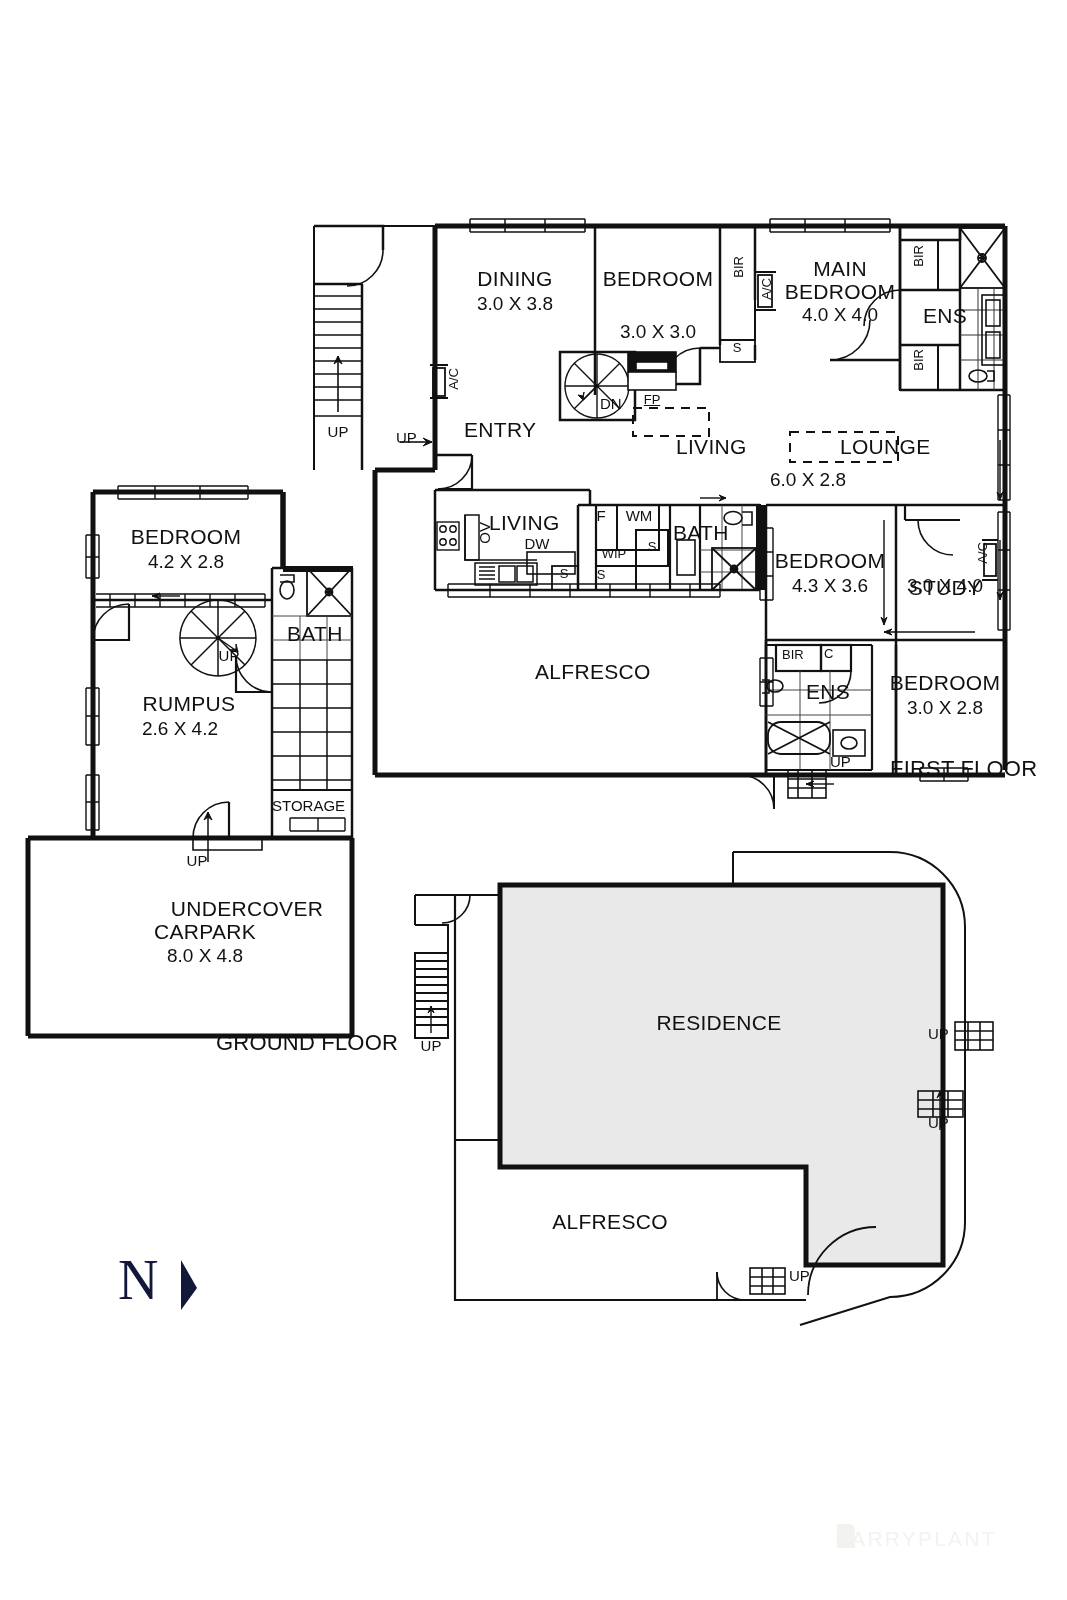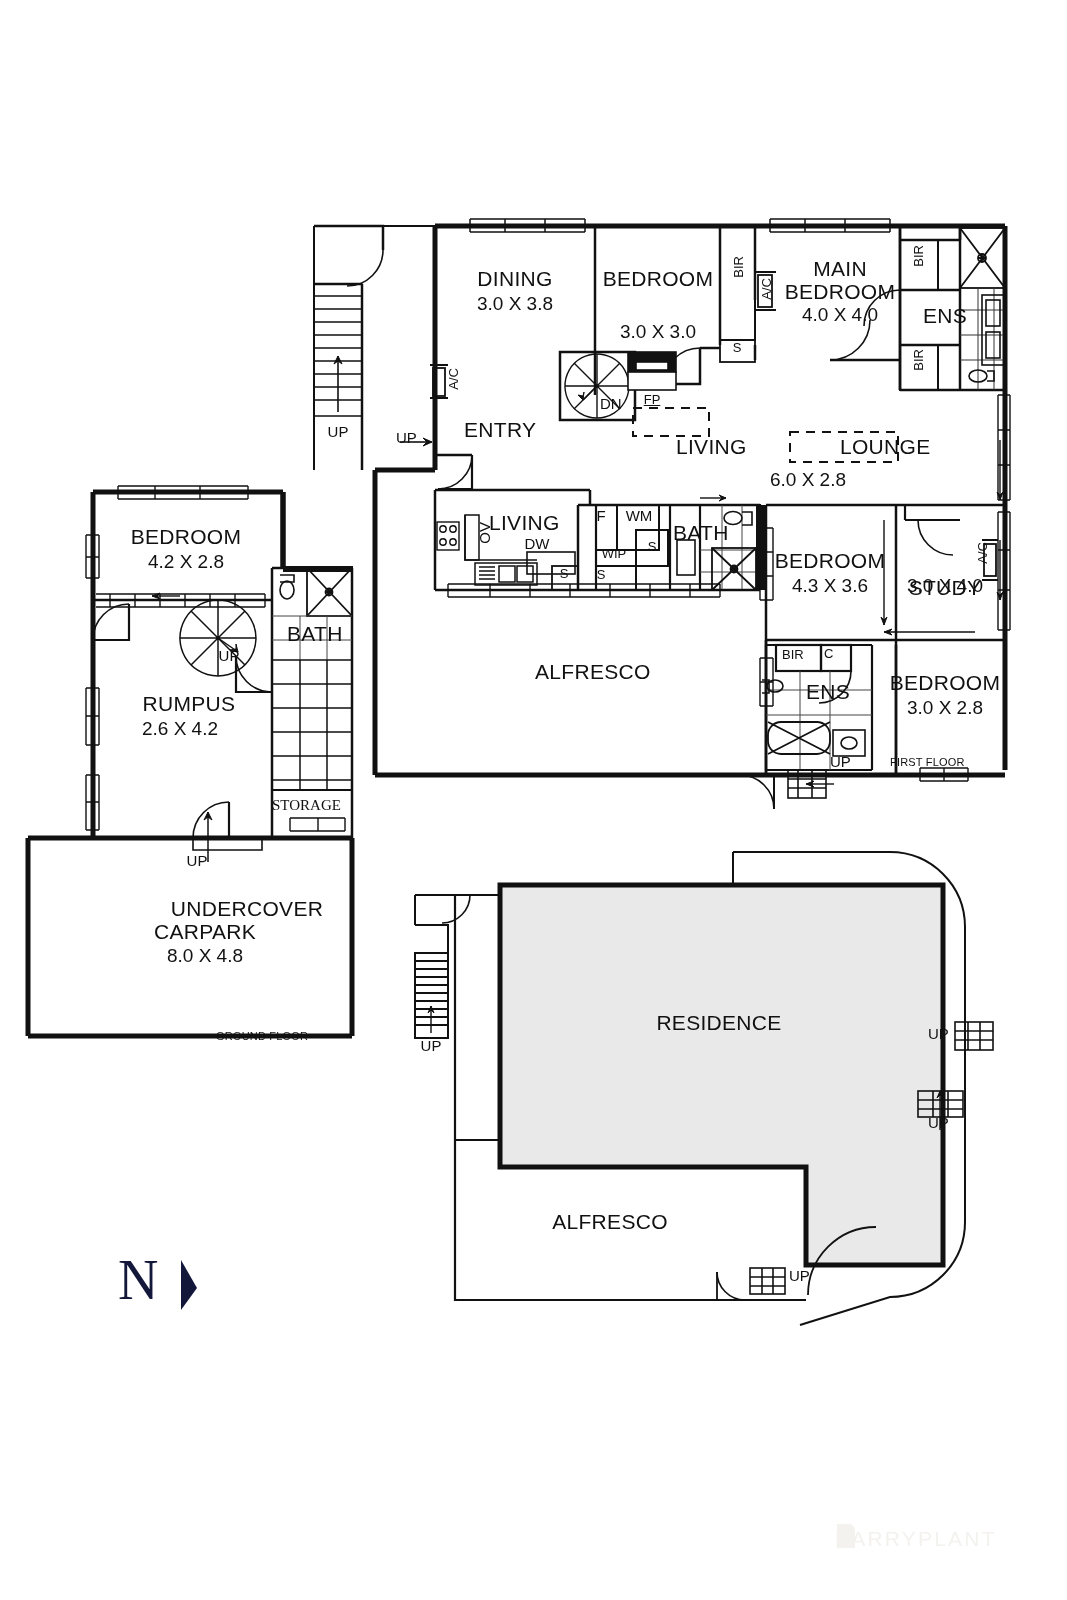--- a/index.html
+++ b/index.html
@@ -7,21 +7,21 @@
        font-family:"Liberation Sans",sans-serif;color:#111;}
   #stage{position:absolute;left:0;top:0;width:1067px;height:1600px;}
   svg{position:absolute;left:0;top:0;}
   .lbl{position:absolute;white-space:nowrap;line-height:1.05;}
   .room-name{font-size:21px;font-weight:400;letter-spacing:.3px;}
   .room-dim{font-size:19px;font-weight:400;}
   .small{font-size:15px;}
   .tiny{font-size:13px;}
   .ctr{transform:translateX(-50%);text-align:center;}
   .vert{writing-mode:vertical-rl;transform:rotate(180deg);}
-  .floorlabel{font-size:11px;letter-spacing:.2px;}
+  .floorlabel{font-size:22px;letter-spacing:.2px;}
   #watermark{position:absolute;left:835px;top:1522px;width:215px;height:34px;
              display:flex;align-items:center;gap:8px;opacity:1;}
   #wm-text{font-size:21px;letter-spacing:2.2px;color:#f4f2ee;font-weight:400;}
   #compass{position:absolute;left:118px;top:1252px;}
   #compass .n{font-family:"Liberation Serif",serif;font-size:56px;color:#13183a;
               font-weight:400;line-height:1;}
 </style>
 </head>
 <body>
 
@@ -539,21 +539,21 @@
 
 <div class="lbl floorlabel" style="left:890px;top:757px;">FIRST FLOOR</div>
 
 <div class="lbl room-name ctr" style="left:186px;top:526px;">BEDROOM</div>
 <div class="lbl room-dim ctr" style="left:186px;top:552px;">4.2 X 2.8</div>
 
 <div class="lbl room-name ctr" style="left:189px;top:693px;">RUMPUS</div>
 <div class="lbl room-dim ctr" style="left:180px;top:719px;">2.6 X 4.2</div>
 
 <div class="lbl room-name" style="left:287px;top:623px;">BATH</div>
-<div class="lbl small" style="left:272px;top:798px;font-family:Liberation Serif, serif;">STORAGE</div>
+<div class="lbl small" style="left:272px;top:798px;">STORAGE</div>
 
 <div class="lbl room-name ctr" style="left:205px;top:898px;margin-left:42px;">UNDERCOVER</div>
 <div class="lbl room-name ctr" style="left:205px;top:921px;">CARPARK</div>
 <div class="lbl room-dim ctr" style="left:205px;top:946px;">8.0 X 4.8</div>
 
 <div class="lbl small ctr" style="left:229px;top:648px;">UP</div>
 <div class="lbl small ctr" style="left:197px;top:853px;">UP</div>
 
 <div class="lbl floorlabel" style="left:216px;top:1031px;">GROUND FLOOR</div>
 

